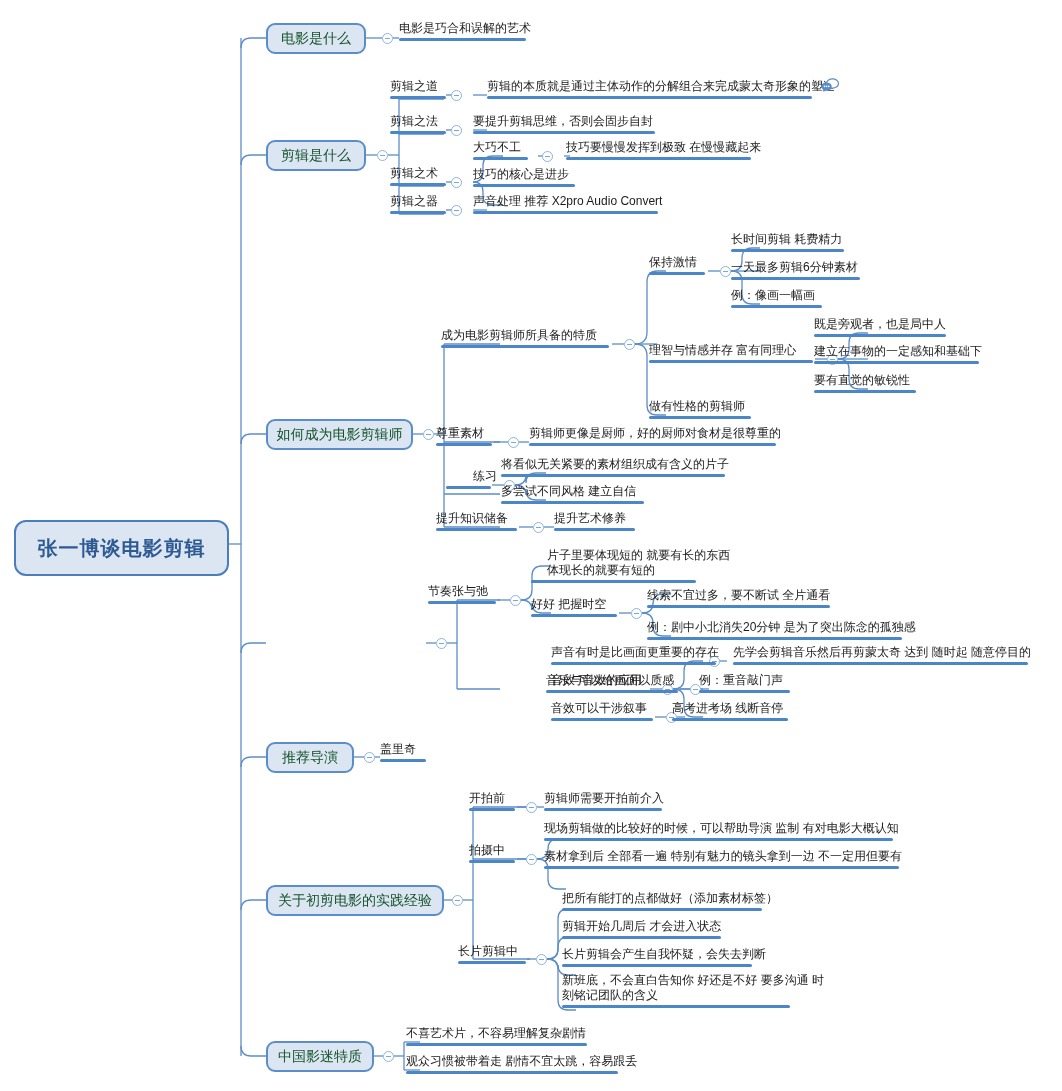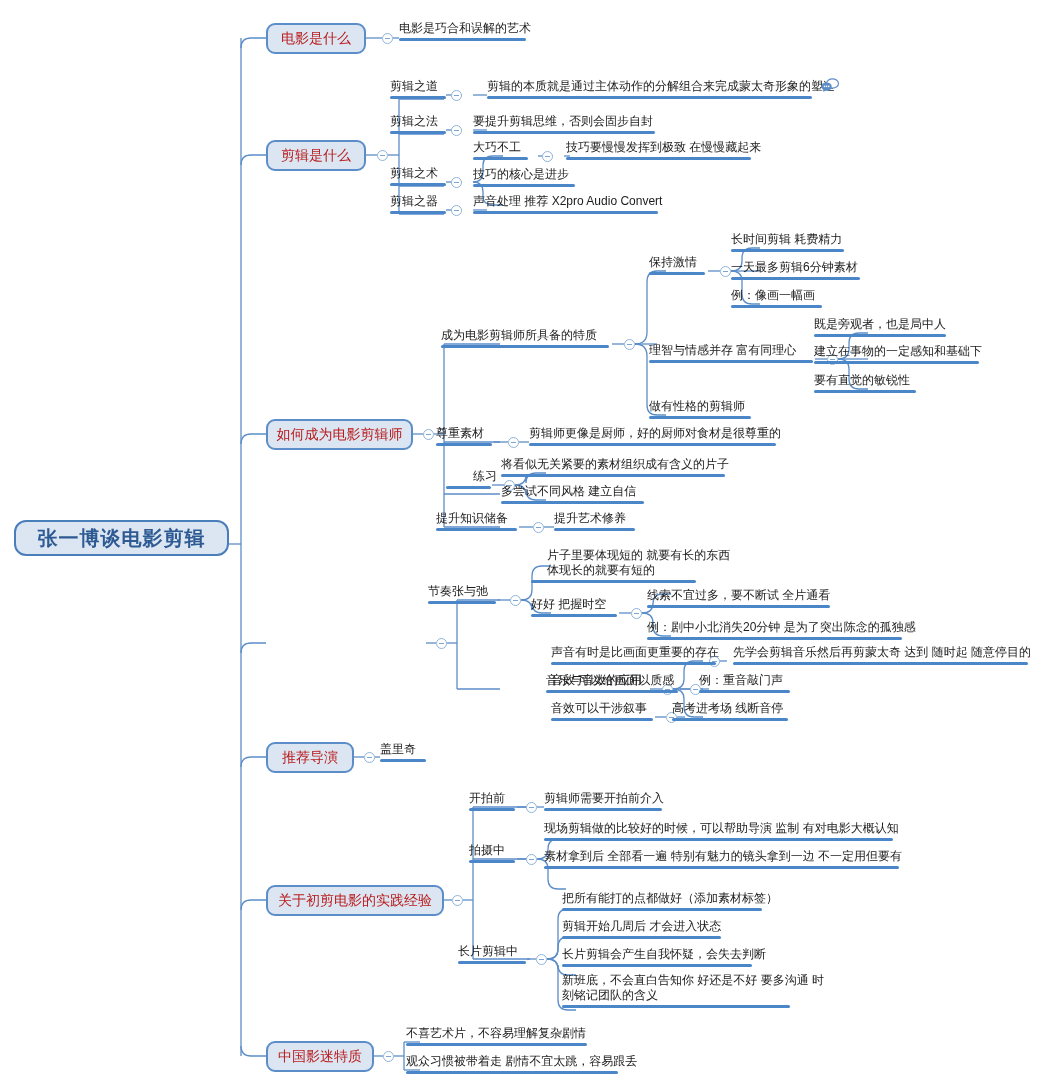--- a/index.html
+++ b/index.html
@@ -32,21 +32,21 @@
     letter-spacing:1px;
     white-space:nowrap;
   }
   
   .node1{
     position:absolute;
     box-sizing:border-box;
     background:#dce6f2;
     border:2px solid #5b8dc8;
     border-radius:9px;
-    color:#b91c1c;
+    color:#14532d;
     font-size:14px;
     display:flex;align-items:center;justify-content:center;
     white-space:nowrap;
     padding:0 9px;
   }
   
   .topic{
     position:absolute;
     font-size:12px;
     color:#1b1b1b;
@@ -213,21 +213,21 @@
       <path d="M547 959 Q558 959 558 969 V1000 Q558 1010 568 1010 H576"></path>
 
       <path d="M374 1056 H383"></path>
       <path d="M394 1056 H404"></path>
       <path d="M404 1042 V1070"></path>
       <path d="M404 1042 H420"></path>
       <path d="M404 1070 H420"></path>
     </g>
   </svg>
 
-  <div class="root-node" style="left:14px;top:520px;width:215px;height:36px;">
+  <div class="root-node" style="left:14px;top:520px;width:215px;height:56px;">
     <span>张一博谈电影剪辑</span>
   </div>
 
   <div class="node1" style="left:266px;top:23px;width:100px;height:31px;">
     <span>电影是什么</span>
   </div>
   <div class="node1" style="left:266px;top:140px;width:100px;height:31px;">
     <span>剪辑是什么</span>
   </div>
   <div class="node1" style="left:266px;top:419px;width:147px;height:31px;">

